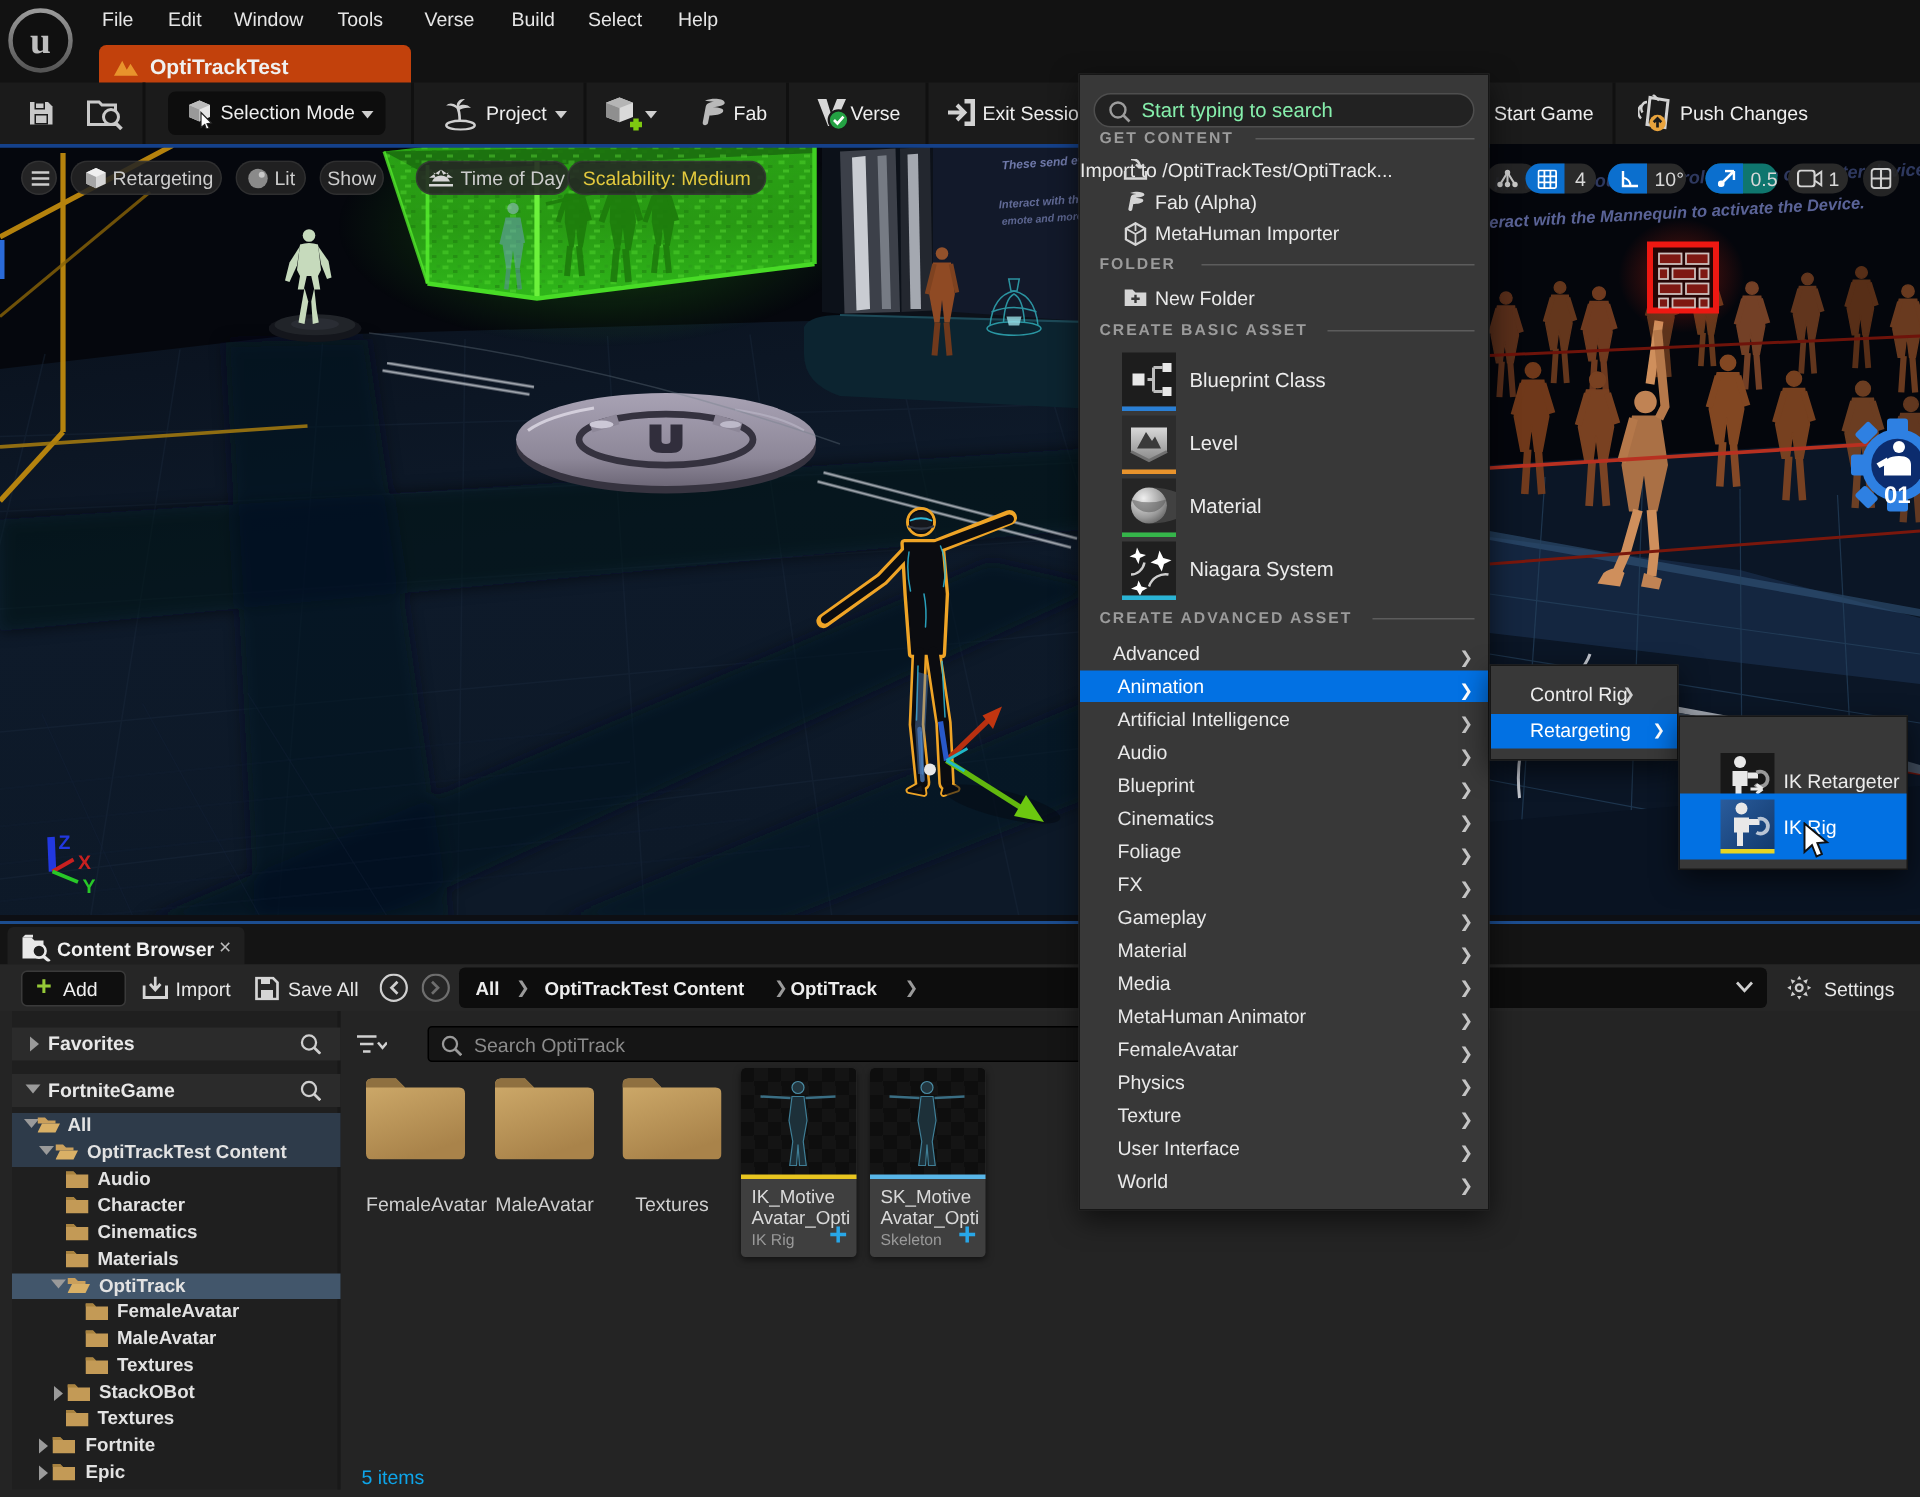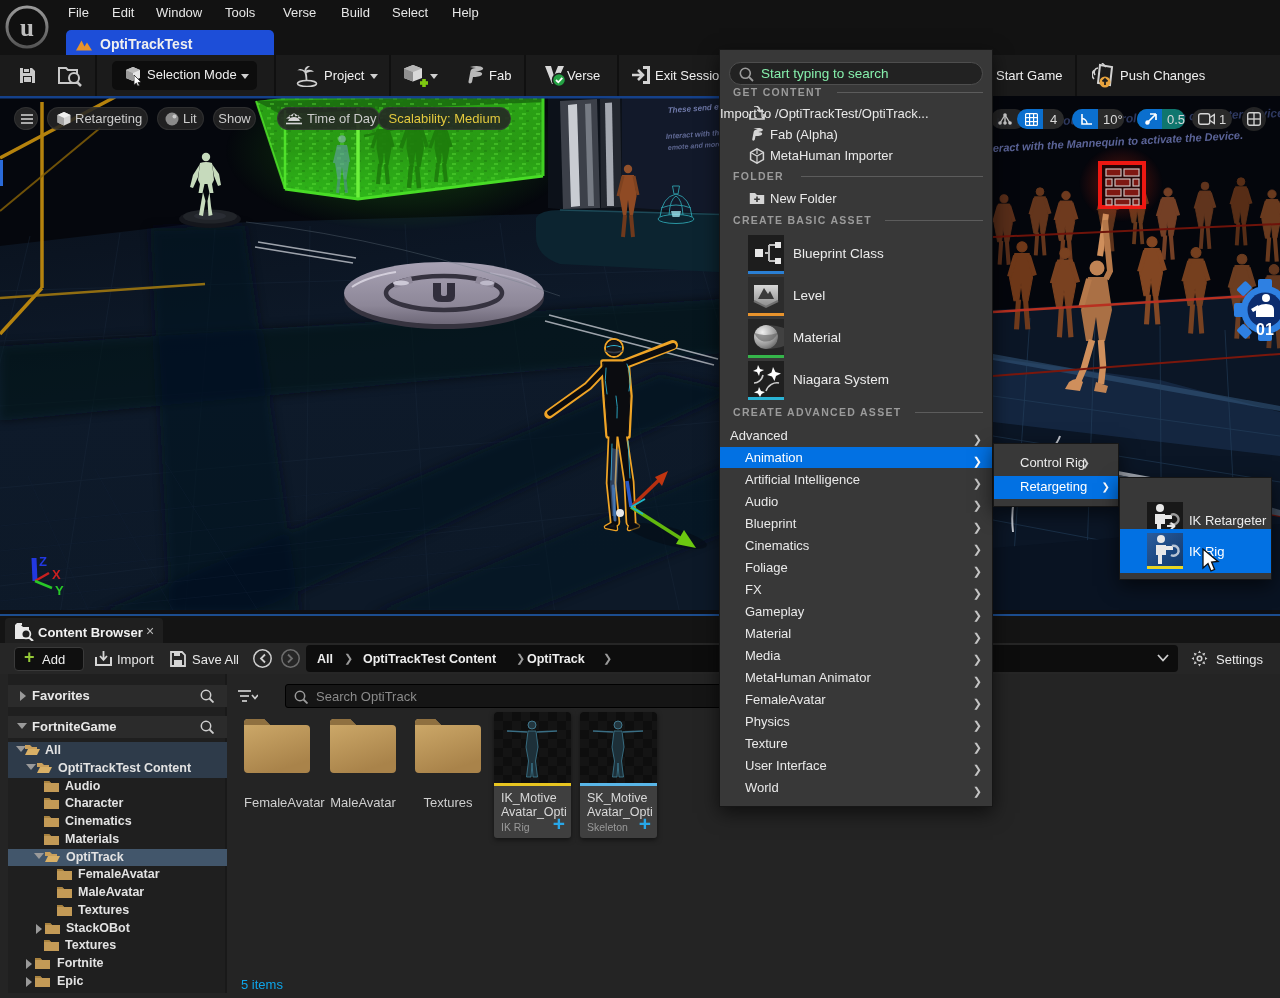--- a/index.html
+++ b/index.html
@@ -3,21 +3,21 @@
 <meta charset="utf-8">
 <style>
   * { margin:0; padding:0; box-sizing:border-box; }
   html,body { width:1280px; height:998px; overflow:hidden; background:#121212; font-family:"Liberation Sans", sans-serif; }
   .abs { position:absolute; }
   #stage { position:relative; width:1280px; height:998px; }
   
   #titlebar { position:absolute; left:0; top:0; width:1280px; height:55px; background:#121212; }
   .menuitem { position:absolute; top:4px; height:18px; line-height:18px; color:#e6e6e6; font-size:13px; }
   #ue-logo { position:absolute; left:5px; top:5px; width:44px; height:44px; }
-  #tab1 { position:absolute; left:66px; top:30px; width:208px; height:29px; background:#1d4ed8; border-radius:5px 5px 0 0;padding-left:32px; }
+  #tab1 { position:absolute; left:66px; top:30px; width:208px; height:29px; background:#c2410c; border-radius:5px 5px 0 0;padding-left:32px; }
   #tab1 .ticon { position:absolute; left:8px; top:7px; width:20px; height:16px; }
   #tab1 .tlabel { position:absolute; left:34px; top:6px; font-size:14px; font-weight:bold; color:#f0f0f0; }
   
   #toolbar { position:absolute; left:0; top:55px; width:1280px; height:41px; background:#1b1b1b; }
   .tsep { position:absolute; top:0; width:2px; height:41px; background:#101010; }
   .tbtn-label { position:absolute; top:13px; font-size:13px; color:#efefef; }
   #selmode { position:absolute; left:112px; top:6px; width:145px; height:29px; background:#0d0d0d; border-radius:5px; }
   .caret { display:inline-block; width:0; height:0; border-left:4px solid transparent; border-right:4px solid transparent; border-top:5px solid #cfcfcf; }
   
   #viewport { position:absolute; left:0; top:96px; width:1280px; height:518px; background:#070b12; }
@@ -944,21 +944,21 @@
         <div class="bigicon" style="top:0;background:#1f1f1f"><svg width="36" height="36" viewBox="0 0 36 36">
               <path d="M10 4 L12 8 L16 9 L12 11 L11 15 L9 11 L5 10 L9 8 Z" fill="#fff"></path>
               <path d="M25 6 L27.5 11 L33 12.5 L28 15 L26.5 20 L24 15.5 L19 14 L23.5 11.5 Z" fill="#fff"></path>
               <path d="M11 26 L13 30 L17 31 L13.5 33 L12 36 L10 32.5 L6 31.5 L10 29.5 Z" fill="#fff"></path>
               <path d="M6 22 C10 22 14 19 15 14 M18 30 C20 24 26 21 31 22" stroke="#cfcfcf" stroke-width="1.6" fill="none"></path>
             </svg></div>
         <div class="abs" style="left:28px;top:36px;width:36px;height:3px;background:#2ab3d4"></div>
         <span class="abs" style="left:73px;top:11px;font-size:13.5px;color:#ececec">Niagara System</span>
       </div>
       <div class="mhdr" style="top:356px">CREATE ADVANCED ASSET<span class="hline" style="left:182px;width:68px"></span></div>
-      <div class="mitem" style="top:375px"><span style="margin-left:10px">Advanced</span><span class="chev">❯</span></div>
+      <div class="mitem" style="top:375px"><span style="margin-left:22px">Advanced</span><span class="chev">❯</span></div>
       <div class="mitem" style="top:397px;background:#0271e3;color:#fff"><span style="margin-left:25px">Animation</span><span class="chev" style="color:#fff">❯</span></div>
       <div class="mitem" style="top:419px"><span style="margin-left:25px">Artificial Intelligence</span><span class="chev">❯</span></div>
       <div class="mitem" style="top:441px"><span style="margin-left:25px">Audio</span><span class="chev">❯</span></div>
       <div class="mitem" style="top:463px"><span style="margin-left:25px">Blueprint</span><span class="chev">❯</span></div>
       <div class="mitem" style="top:485px"><span style="margin-left:25px">Cinematics</span><span class="chev">❯</span></div>
       <div class="mitem" style="top:507px"><span style="margin-left:25px">Foliage</span><span class="chev">❯</span></div>
       <div class="mitem" style="top:529px"><span style="margin-left:25px">FX</span><span class="chev">❯</span></div>
       <div class="mitem" style="top:551px"><span style="margin-left:25px">Gameplay</span><span class="chev">❯</span></div>
       <div class="mitem" style="top:573px"><span style="margin-left:25px">Material</span><span class="chev">❯</span></div>
       <div class="mitem" style="top:595px"><span style="margin-left:25px">Media</span><span class="chev">❯</span></div>

